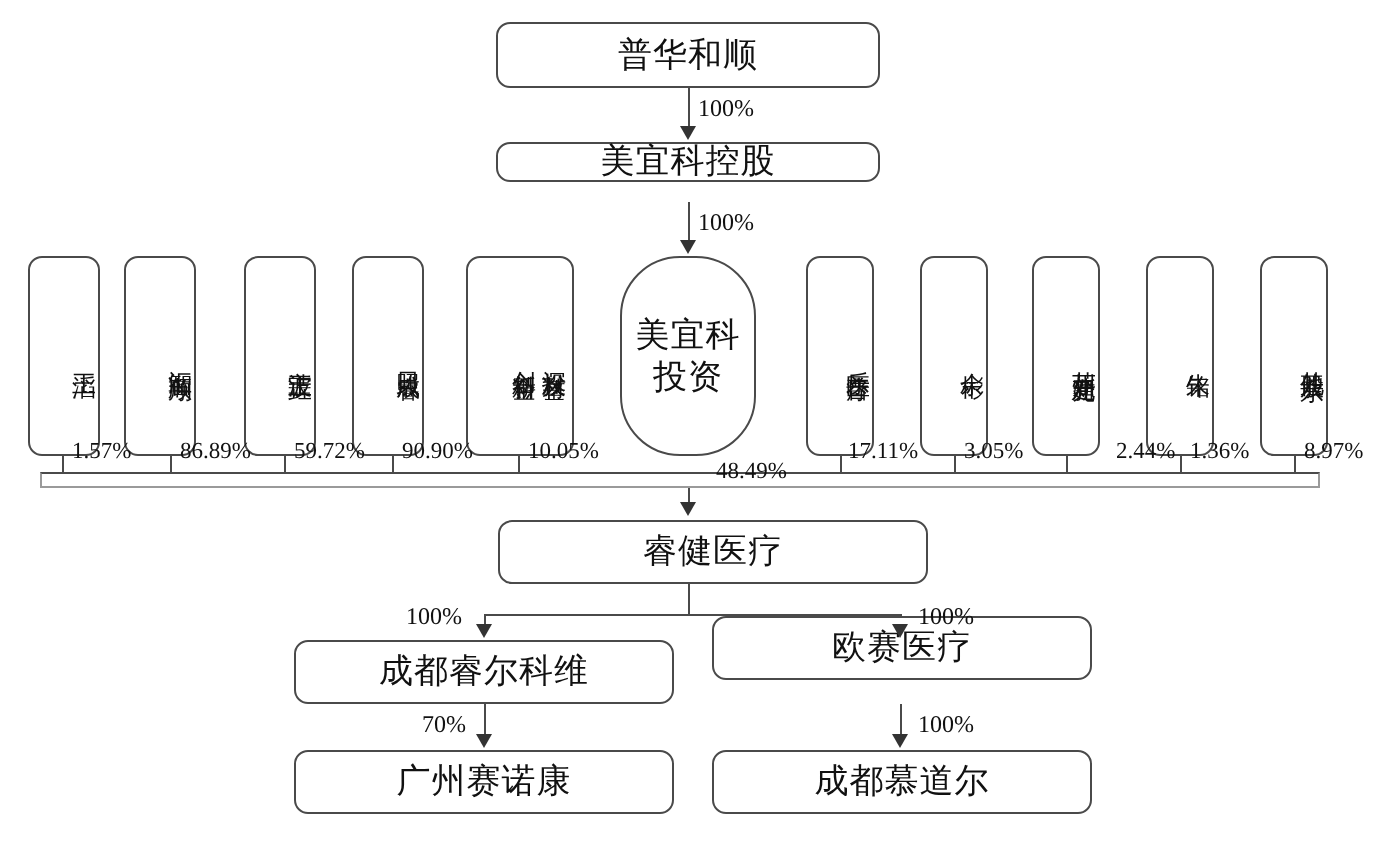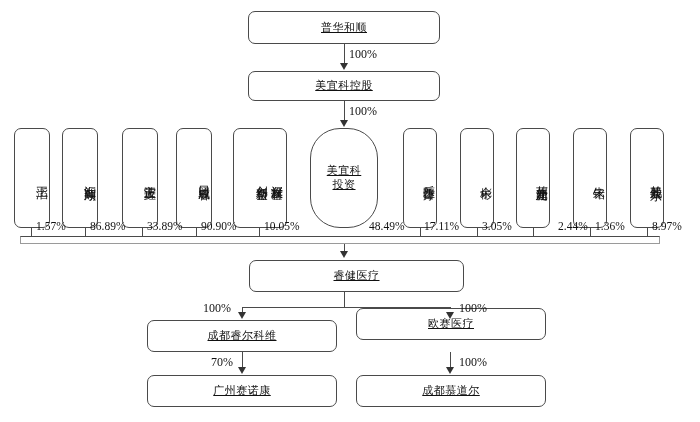--- a/index.html
+++ b/index.html
@@ -26,23 +26,22 @@
     background: #ffffff;
     display: flex;
     align-items: center;
     justify-content: center;
     text-align: center;
     line-height: 1.25;
     color: #111;
     z-index: 3;
   }
   .box.h {              
-    font-size: 11px;
+    font-size: 17px;
     letter-spacing: 0.5px;
-    text-decoration: underline;
   }
   .box.v {              
     writing-mode: vertical-rl;
     text-orientation: upright;
     font-size: 12px;
     letter-spacing: 1px;
     padding: 5px 0;
     align-items: flex-start;
     justify-content: center;
   }
@@ -104,21 +103,21 @@
 <div id="chart">
 
   <div class="box h" style="left:248px; top:11px; width:192px; height:33px;">
     <span>普华和顺</span>
   </div>
 
   <div class="vline" style="left:344px; top:44px; height:21px;"></div>
   <div class="arrow" style="left:340px; top:63px;"></div>
   <div class="pct" style="left:349px; top:47px;">100%</div>
 
-  <div class="box h" style="left:248px; top:71px; width:192px; height:30px;">
+  <div class="box h" style="left:248px; top:71px; width:192px; height:20px;">
     <span>美宜科控股</span>
   </div>
 
   <div class="vline" style="left:344px; top:101px; height:22px;"></div>
   <div class="arrow" style="left:340px; top:120px;"></div>
   <div class="pct" style="left:349px; top:104px;">100%</div>
 
   <div class="box v" style="left:14px; top:128px; width:36px; height:100px;">
     <span>王滔</span>
   </div>
@@ -128,40 +127,40 @@
   <div class="box v" style="left:62px; top:128px; width:36px; height:100px;">
     <span>汇智翔顺</span>
   </div>
   <div class="vline" style="left:85px; top:228px; height:9px;"></div>
   <div class="pct bus" style="left:90px;">86.89%</div>
 
   <div class="box v" style="left:122px; top:128px; width:36px; height:100px;">
     <span>宁波正垚</span>
   </div>
   <div class="vline" style="left:142px; top:228px; height:9px;"></div>
-  <div class="pct bus" style="left:147px;">33.89%</div>
+  <div class="pct bus" style="left:147px;">59.72%</div>
 
   <div class="box v" style="left:176px; top:128px; width:36px; height:100px;">
     <span>日照成睿</span>
   </div>
   <div class="vline" style="left:196px; top:228px; height:9px;"></div>
   <div class="pct bus" style="left:201px;">90.90%</div>
 
   <div class="box v2" style="left:233px; top:128px; width:54px; height:100px;">
     <span id="sh4">深投材基
 创新料金</span>
   </div>
   <div class="vline" style="left:259px; top:228px; height:9px;"></div>
   <div class="pct bus" style="left:264px;">10.05%</div>
 
   <div class="box h two-line" style="left:310px; top:128px; width:68px; height:100px;border-radius:30px;">
     <span>美宜科</span>
     <span>投资</span>
   </div>
-  <div class="pct bus" style="left:369px;">48.49%</div>
+  <div class="pct bus" style="left:358px;margin-top:10px;">48.49%</div>
 
   <div class="box v" style="left:403px; top:128px; width:34px; height:100px;">
     <span>乐普医疗</span>
   </div>
   <div class="vline" style="left:420px; top:228px; height:9px;"></div>
   <div class="pct bus" style="left:424px;">17.11%</div>
 
   <div class="box v" style="left:460px; top:128px; width:34px; height:100px;">
     <span>余彬</span>
   </div>

